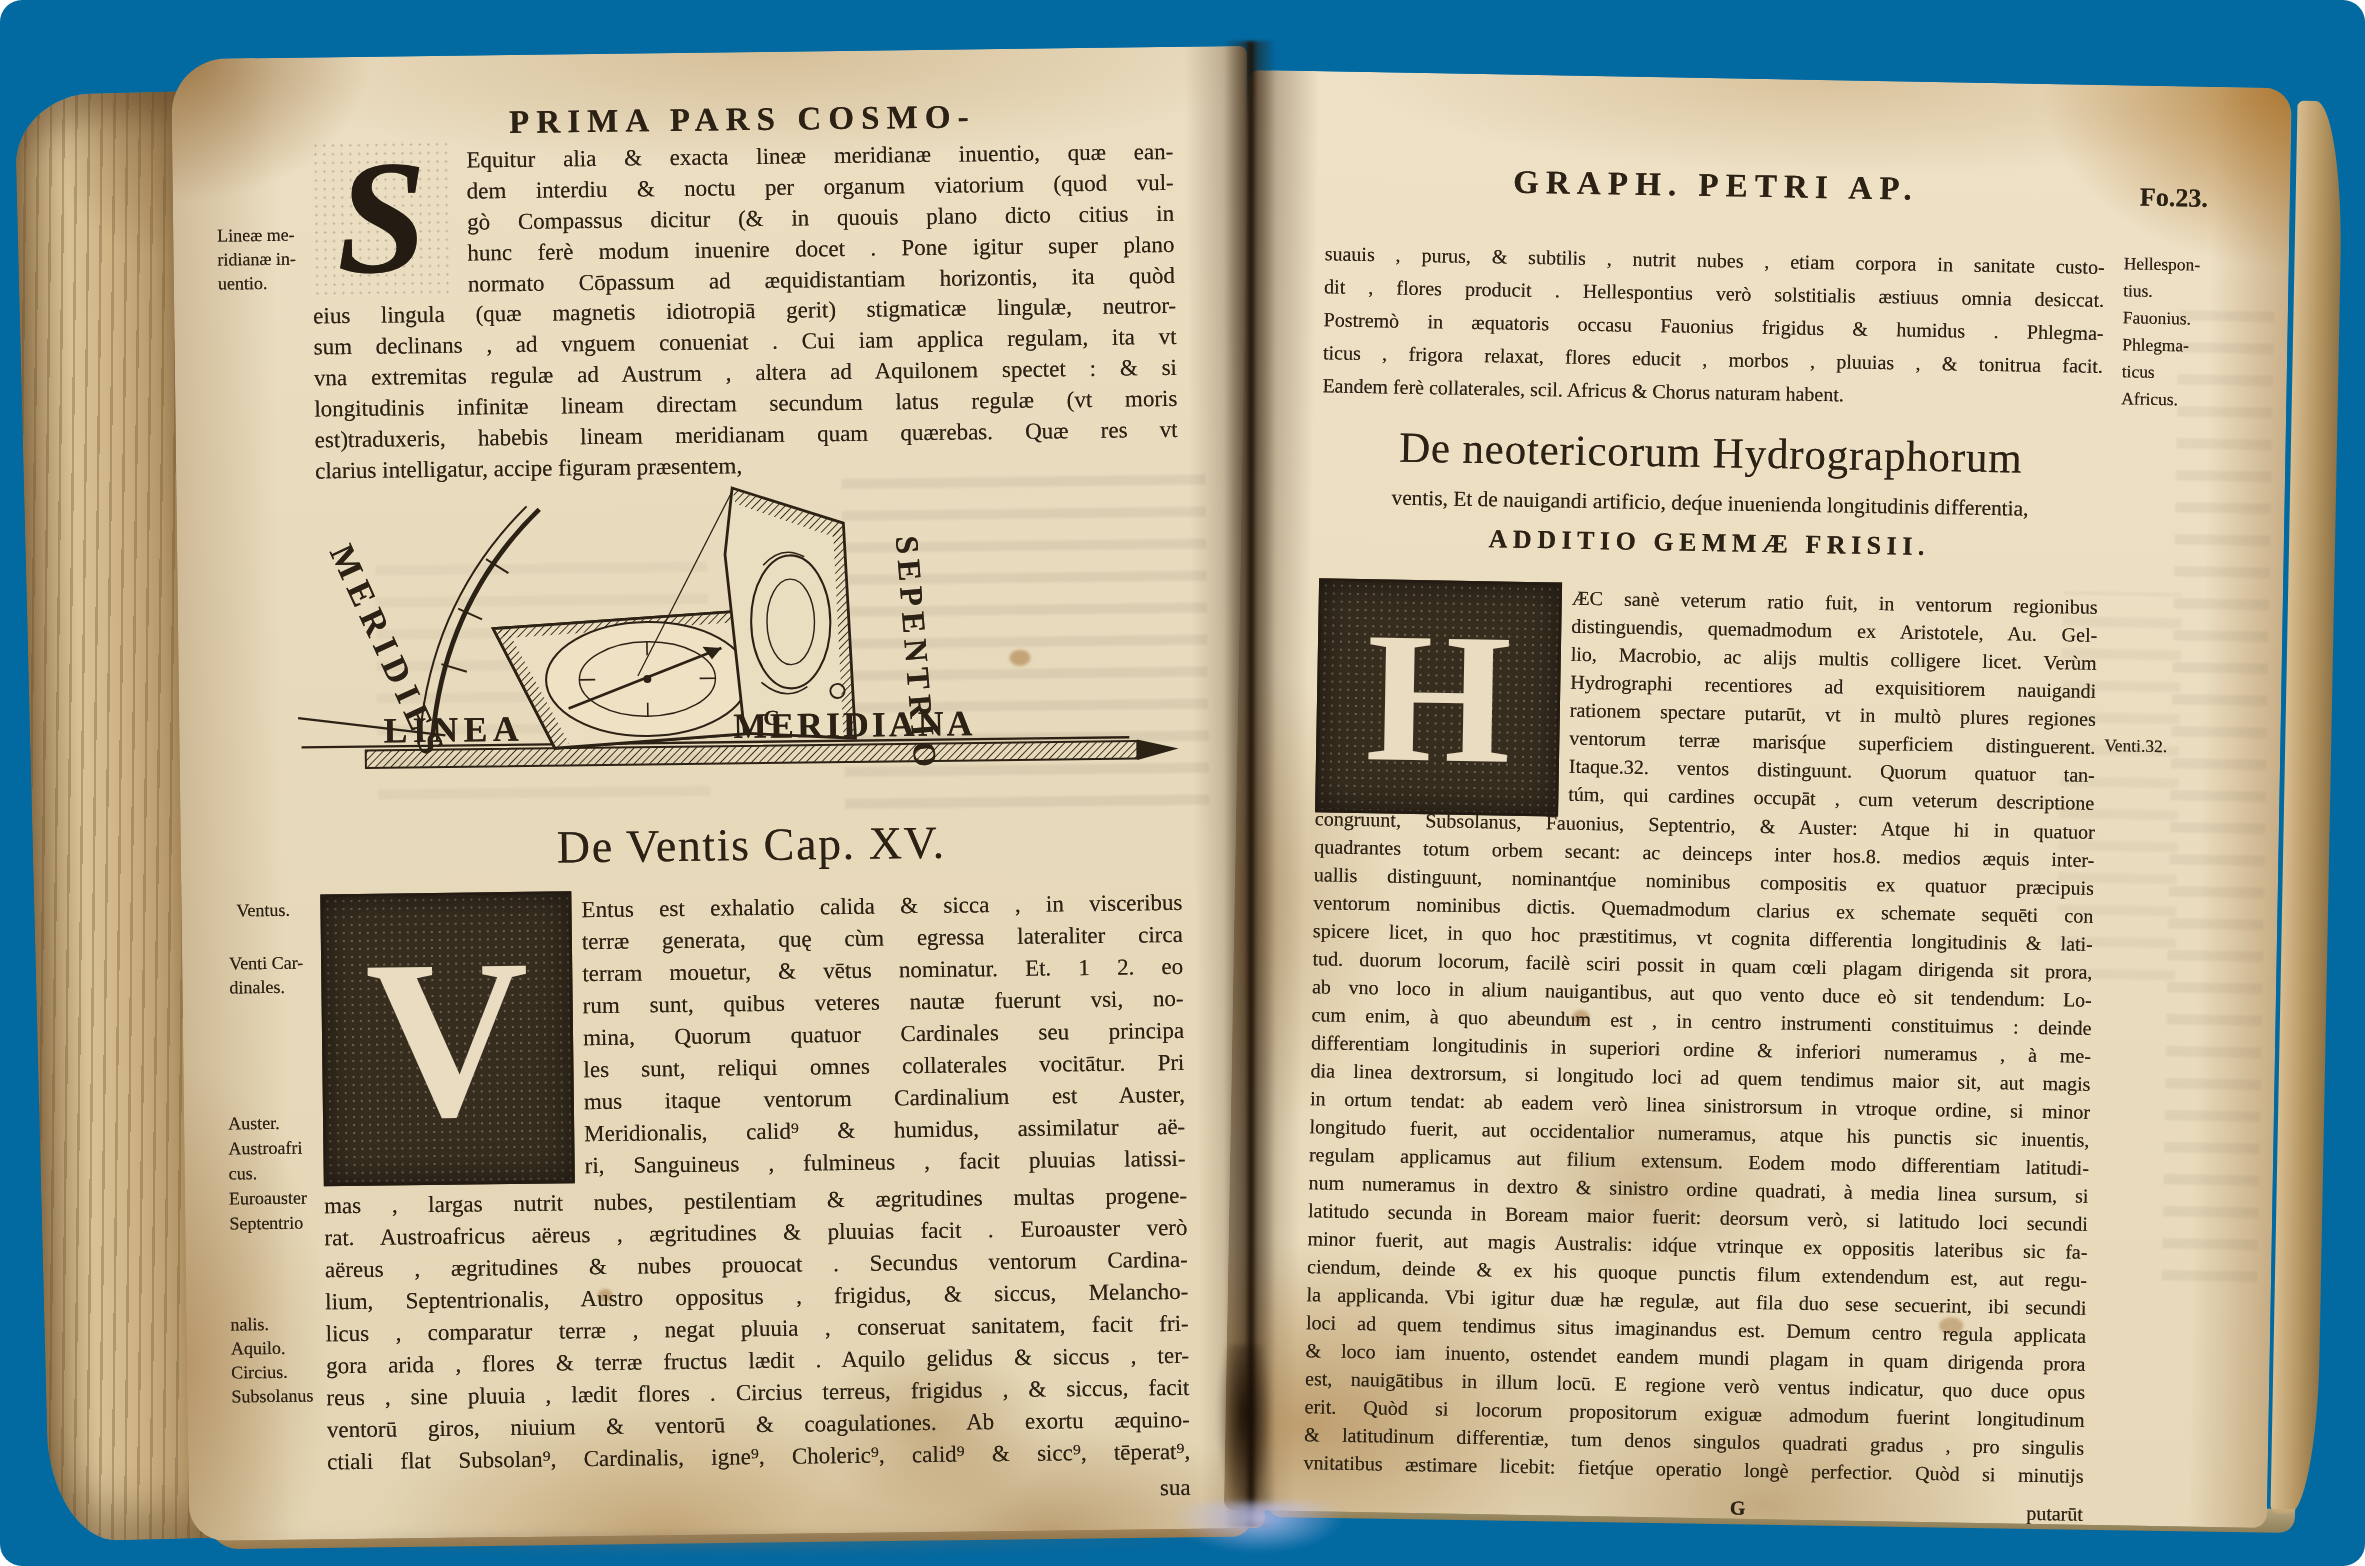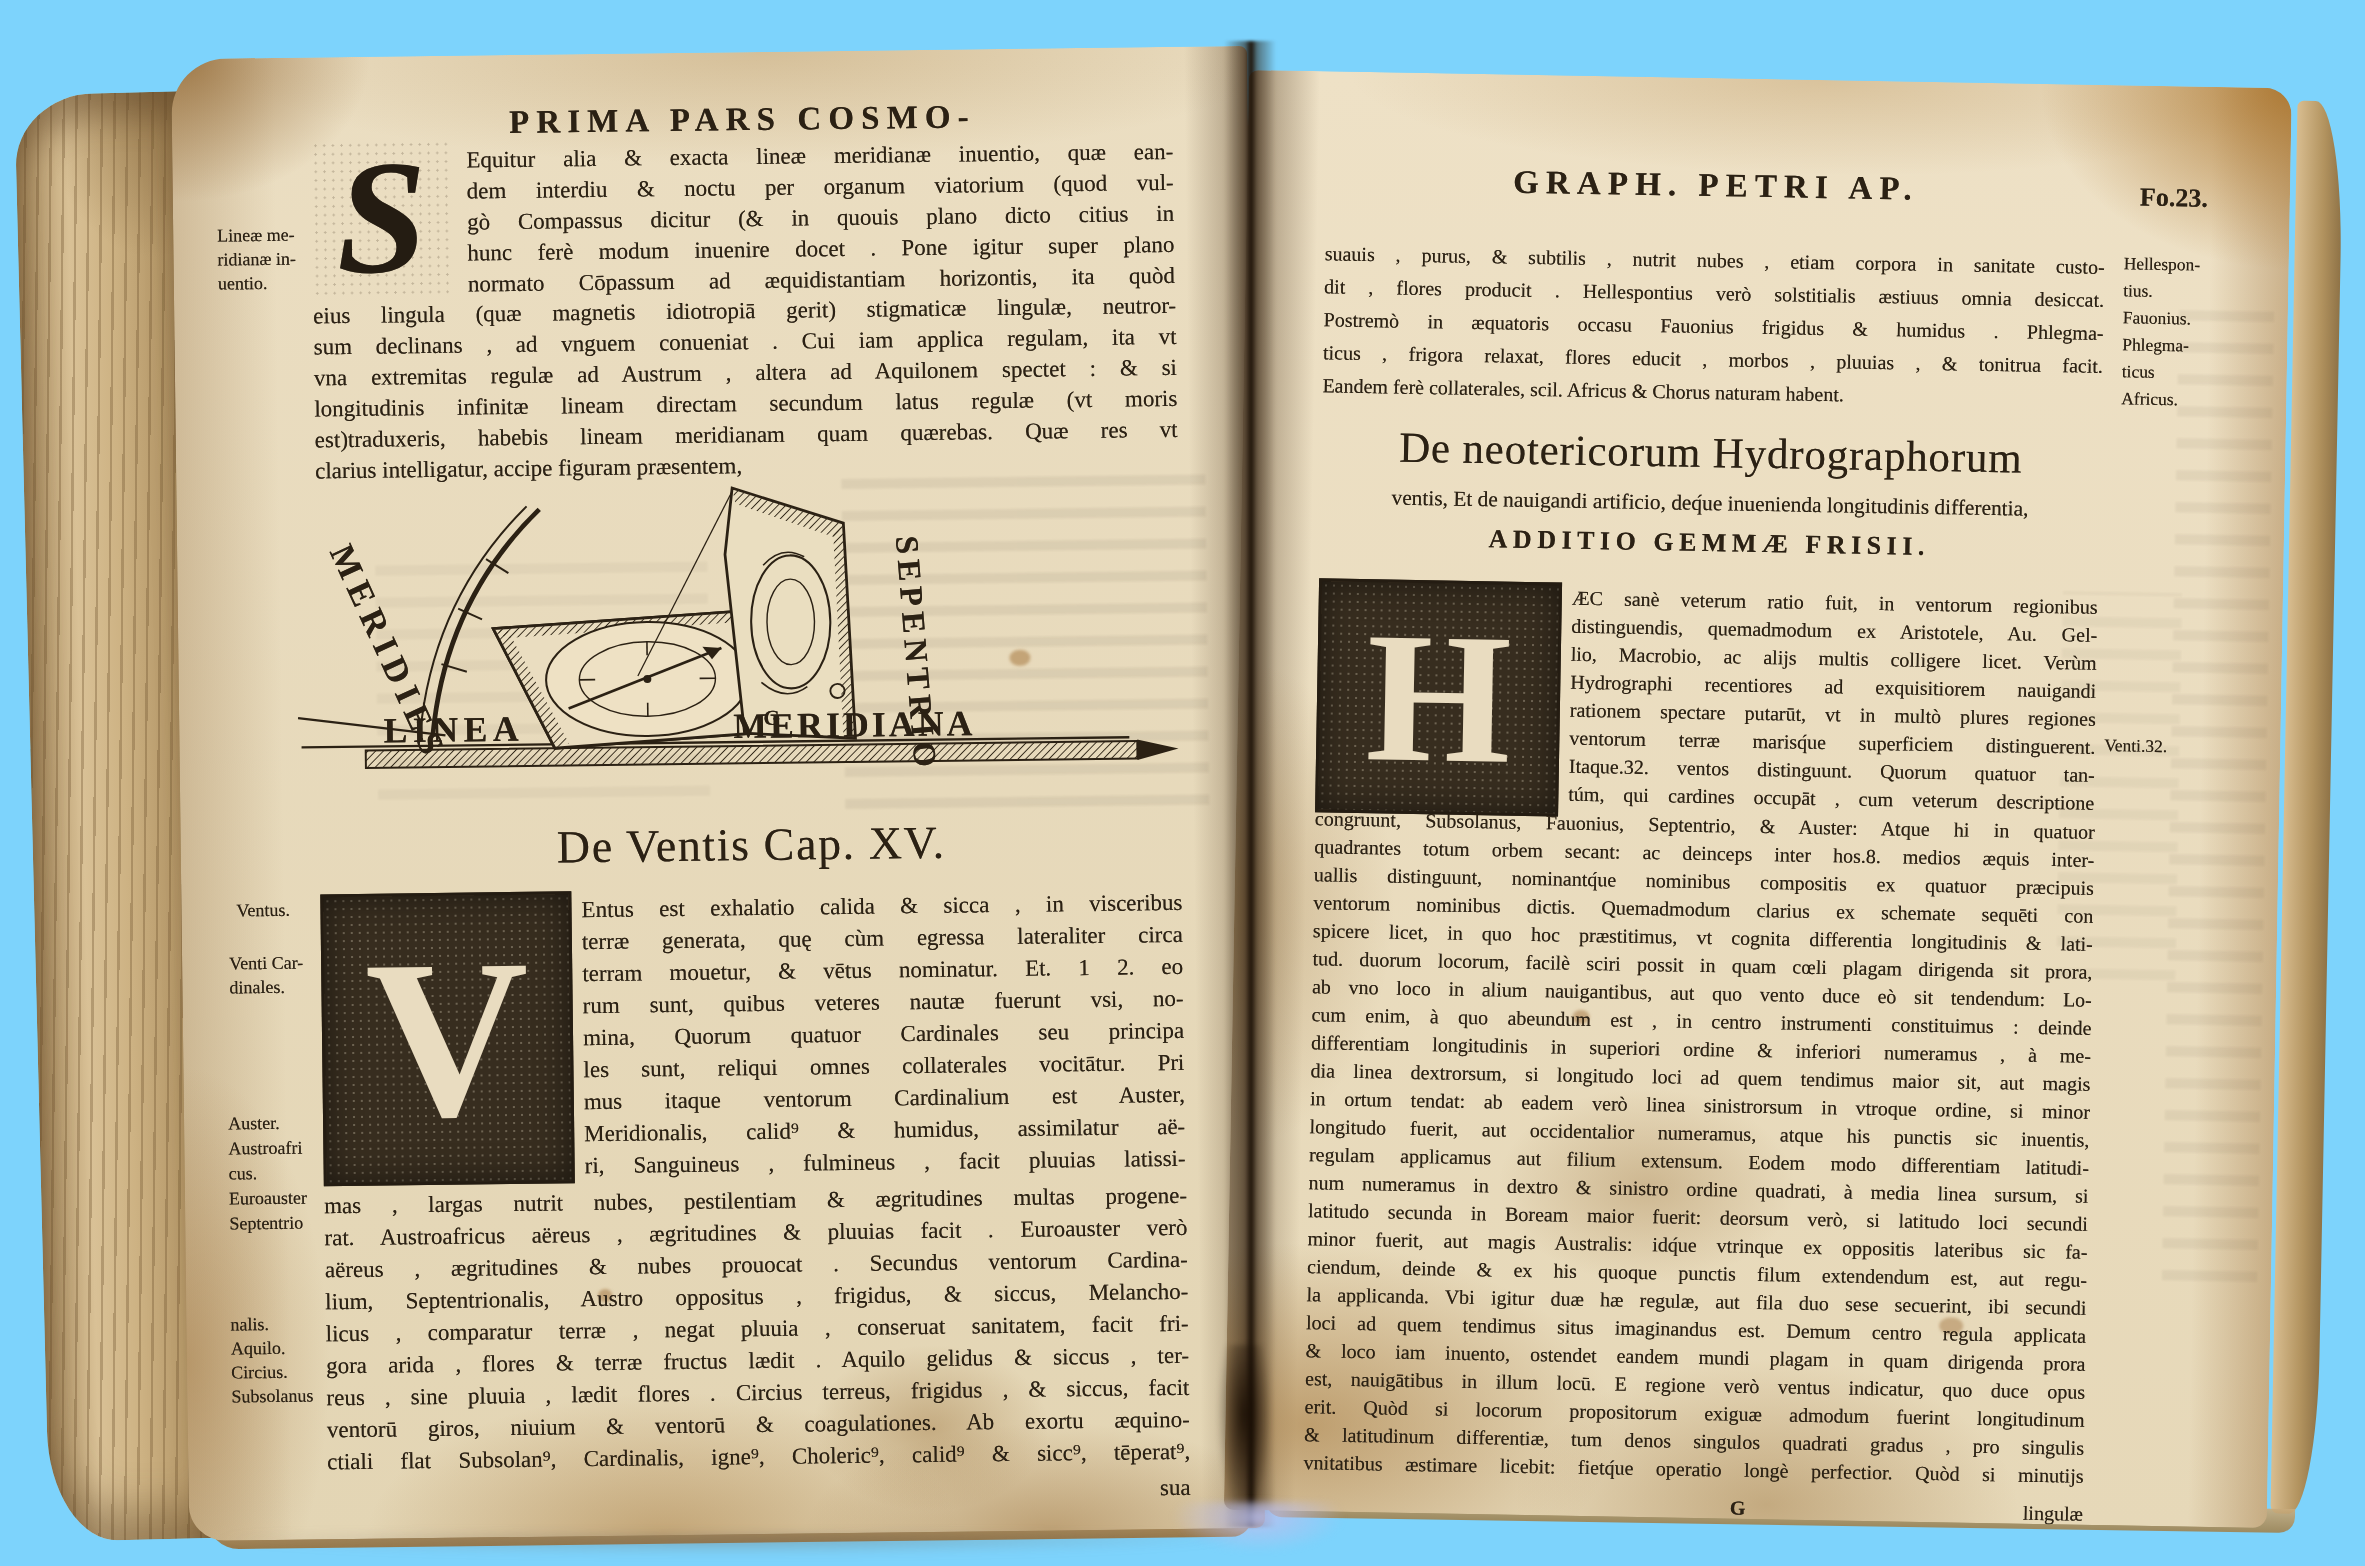--- a/index.html
+++ b/index.html
@@ -1,17 +1,17 @@
 <!DOCTYPE html>
 <html style="font-size:12.7px"><head>
 <meta charset="utf-8">
 <style>
   html,body{margin:0;padding:0;background:#ffffff;}
   body{width:2366px;height:1566px;overflow:hidden;font-family:"Liberation Serif","DejaVu Serif",serif;}
-  .scene{position:absolute;inset:0;background:#7dd3fc;}
+  .scene{position:absolute;inset:0;background:#0369a1;border-radius:22px;}
 
   
   .fore-edge{position:absolute;left:32px;top:93px;width:171px;height:1447px;
     background:
       repeating-linear-gradient(92deg, rgba(110,82,45,0) 0 10.3px, rgba(110,82,45,.38) 10.3px 12.7px),
       linear-gradient(90deg,#b2placeholder,#fff);
     background:
       repeating-linear-gradient(92deg, rgba(110,82,45,0) 0 10.3px, rgba(110,82,45,.35) 10.3px 12.7px),
       radial-gradient(ellipse 158px 237px at 80% 0%, rgba(120,90,50,.5), transparent 70%),
       linear-gradient(90deg,#a98c5f 0%,#d9c196 30%,#cdb283 55%,#b79a6b 80%,#93764a 100%);
@@ -301,21 +301,21 @@
         <div class="line">loci ad quem tendimus situs imaginandus est. Demum centro regula applicata</div>
         <div class="line">&amp; loco iam inuento, ostendet eandem mundi plagam in quam dirigenda prora</div>
         <div class="line">est, nauigātibus in illum locū. E regione verò ventus indicatur, quo duce opus</div>
         <div class="line">erit. Quòd si locorum propositorum exiguæ admodum fuerint longitudinum</div>
         <div class="line">&amp; latitudinum differentiæ, tum denos singulos quadrati gradus , pro singulis</div>
         <div class="line">vnitatibus æstimare licebit: fietq́ue operatio longè perfectior. Quòd si minutijs</div>
       </div>
 
     <div class="abs pr-body" style="left:79px;top:1415px;width:780px;">
       <span class="abs" style="left:427px;font-weight:bold;">G</span>
-      <span class="abs" style="right:0;">lingulæ</span>
+      <span class="abs" style="right:0;">putarūt</span>
     </div>
   </div>
 
   <div class="gutter"></div>
   <div class="gutter-foot"></div>
   <div class="lavender"></div>
   <div class="floor-shadow"></div>
 </div>
 
 

